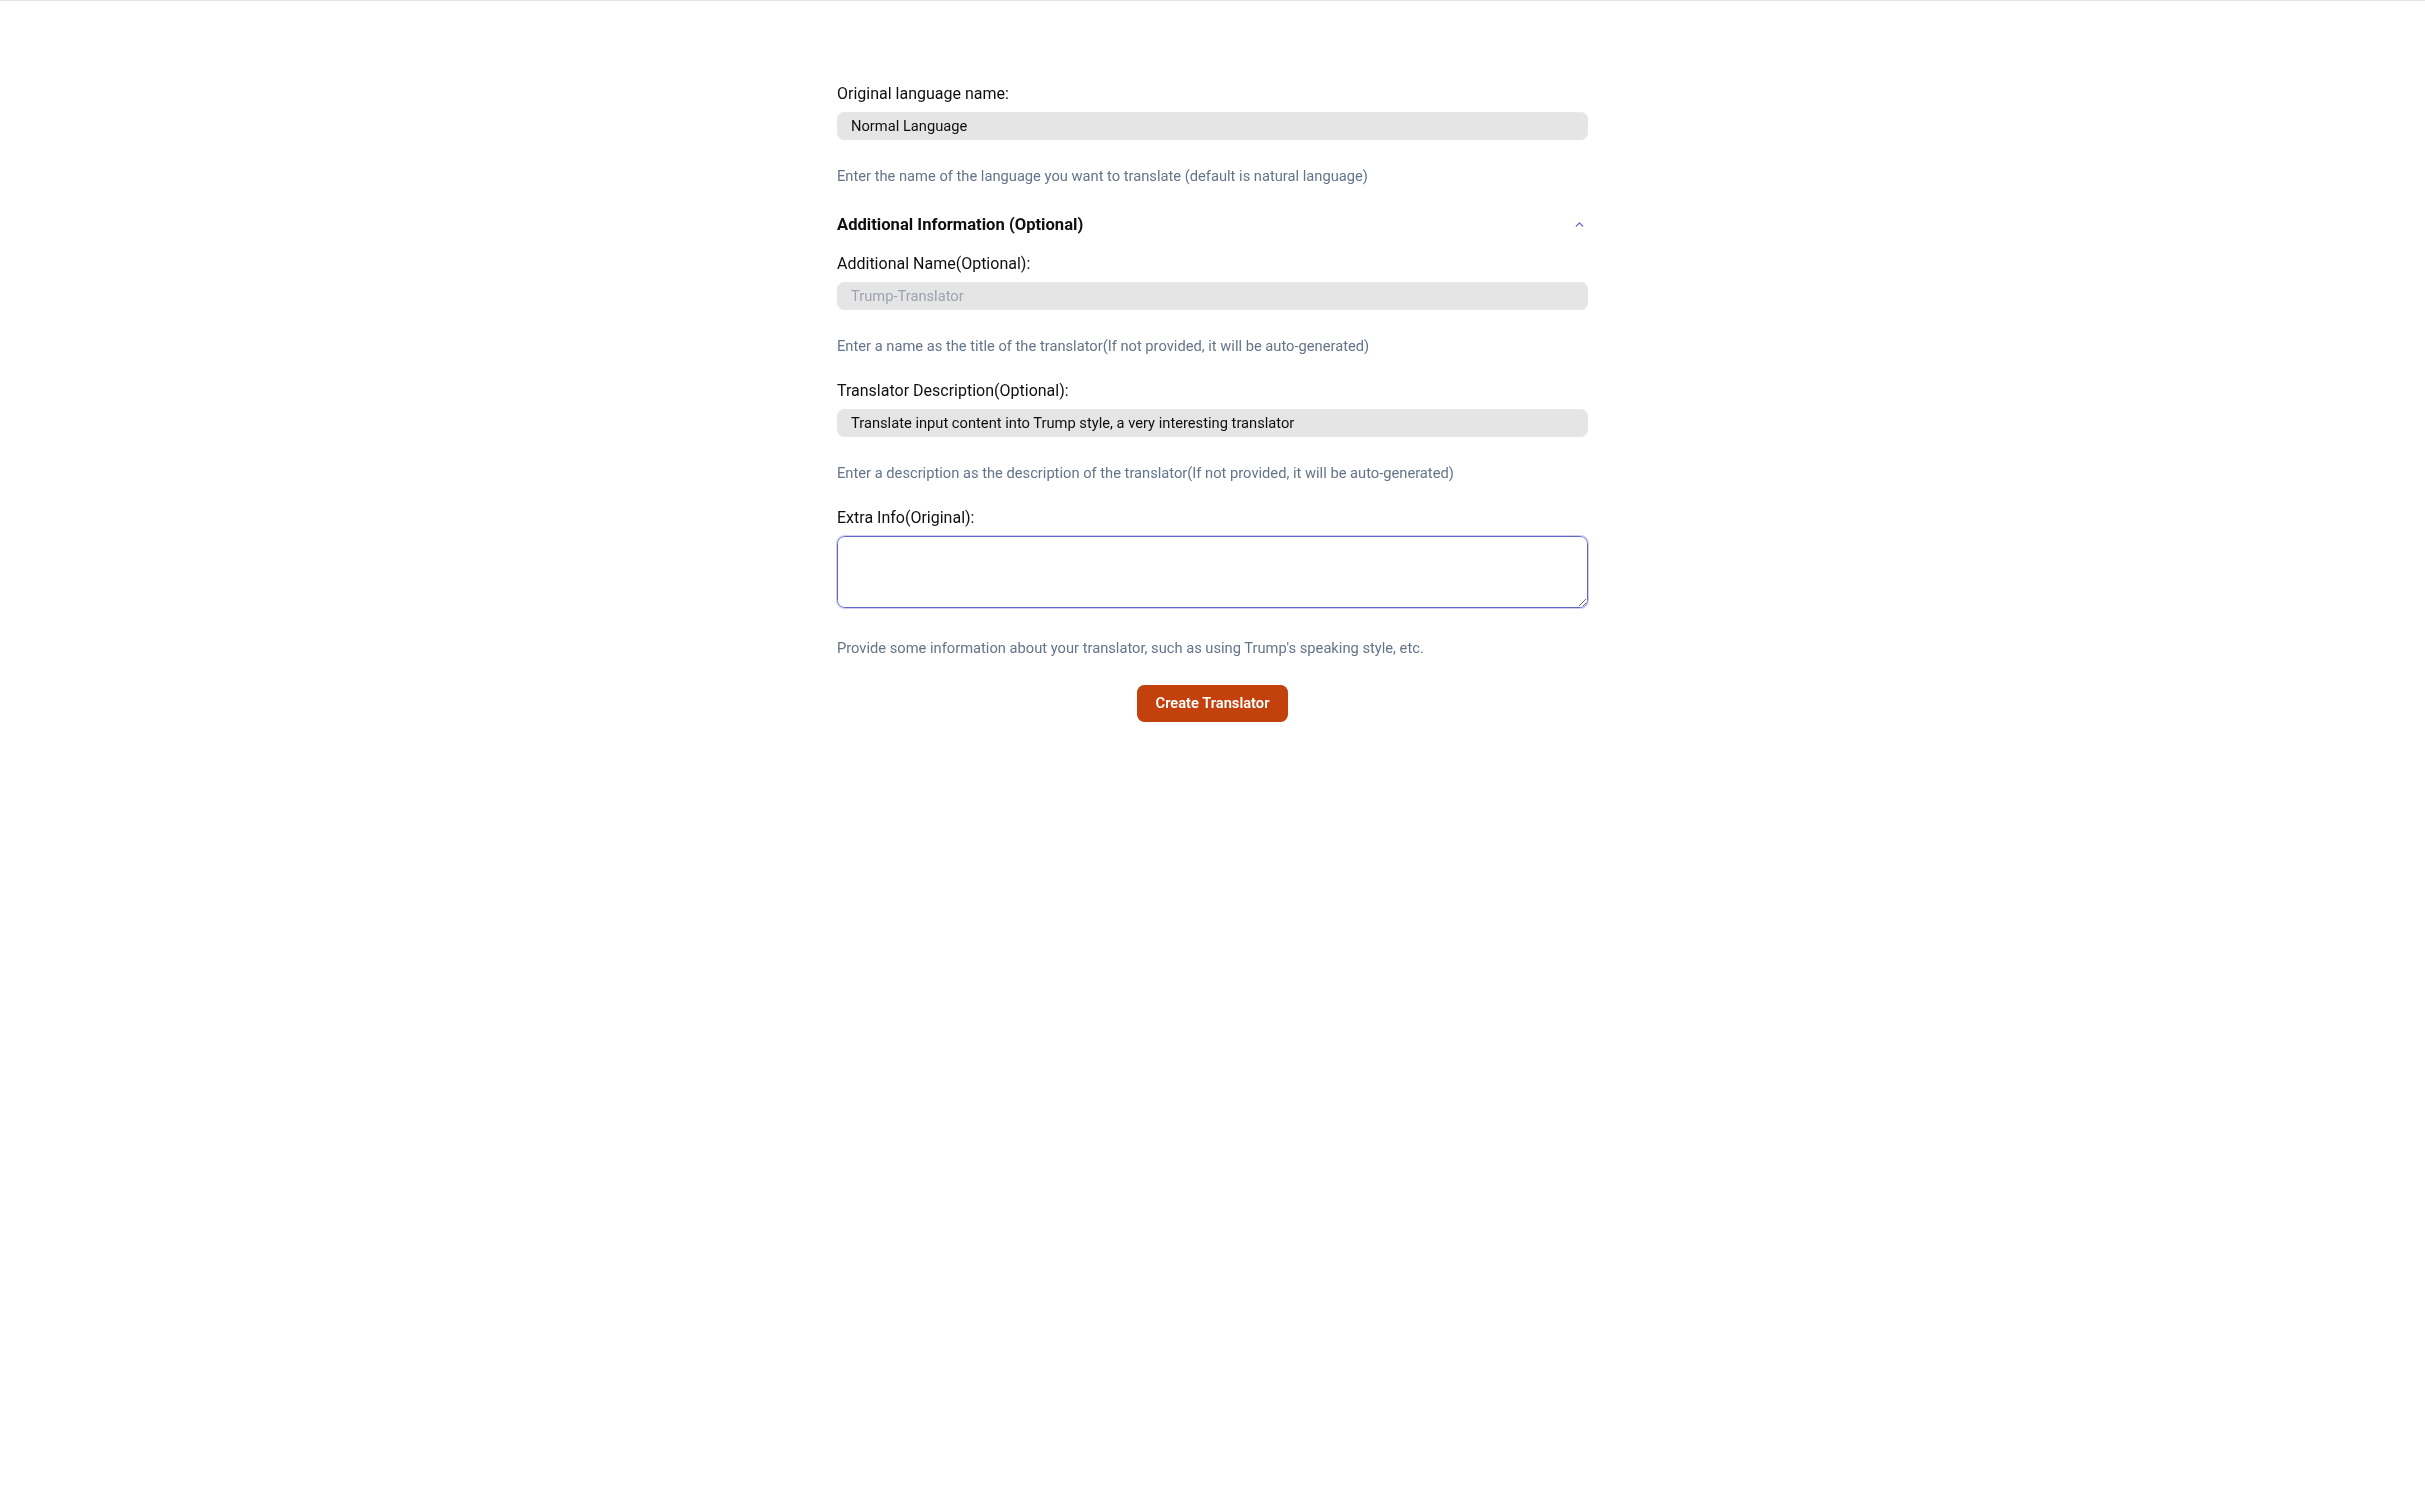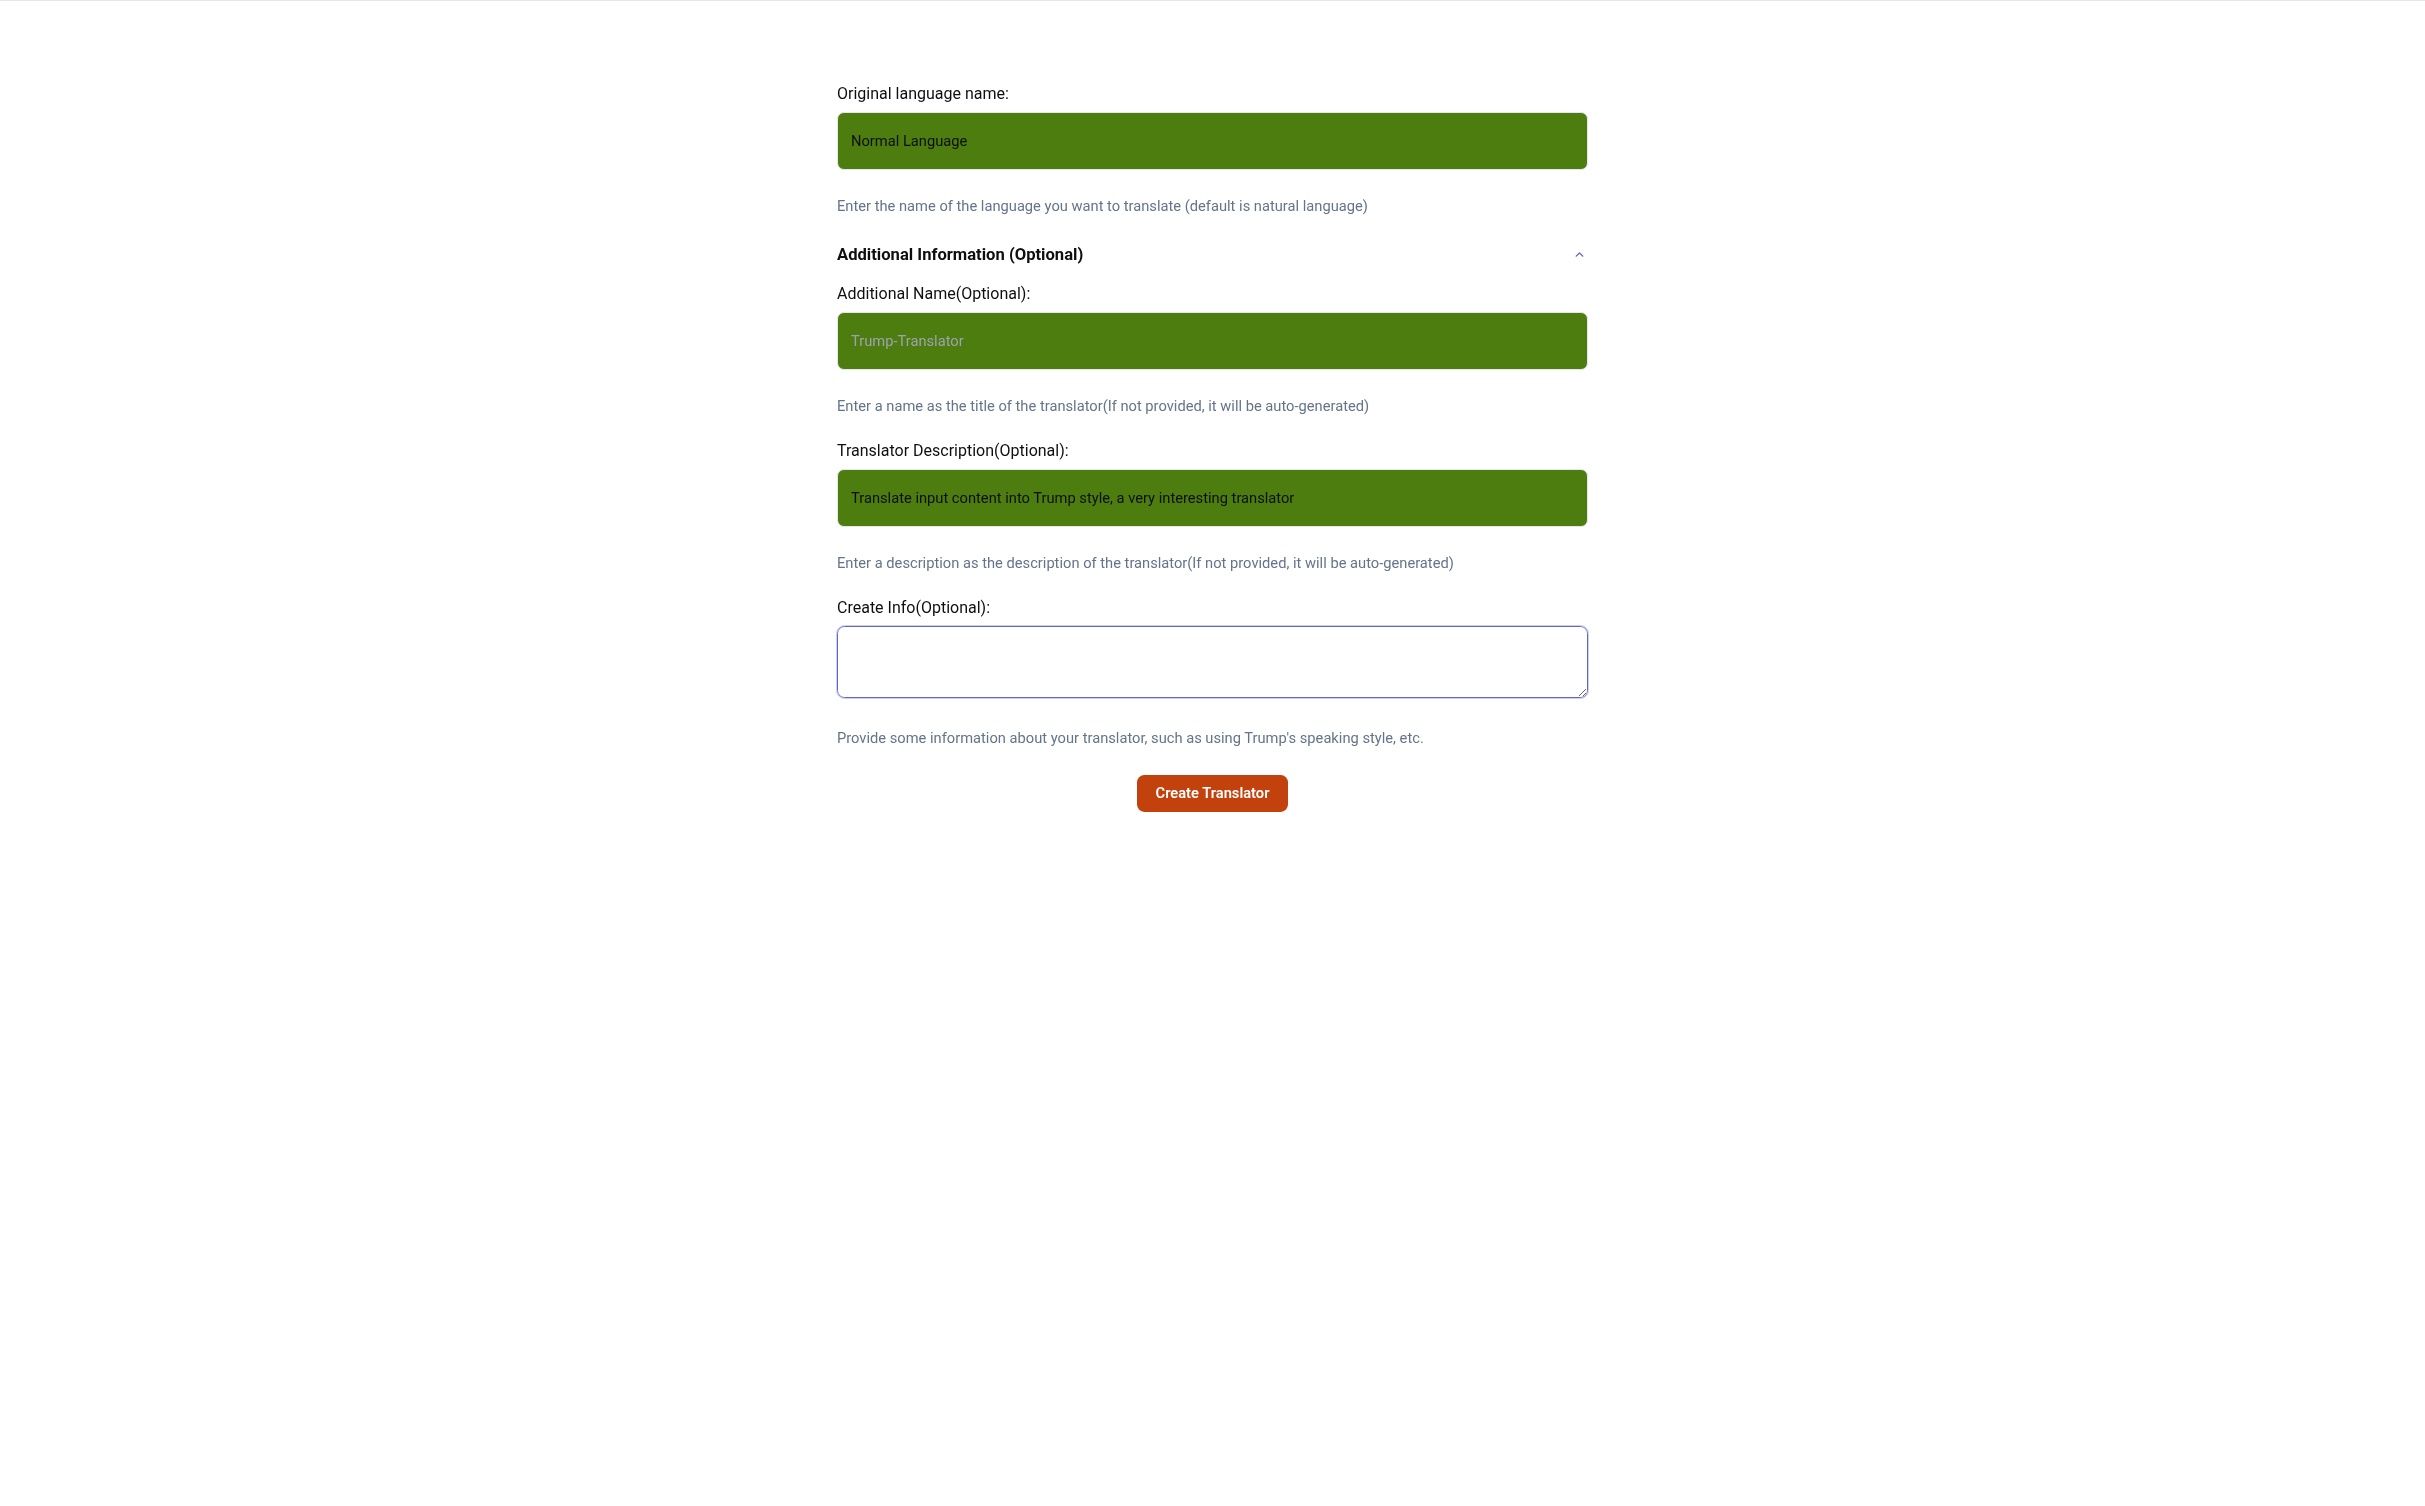--- a/index.html
+++ b/index.html
@@ -29,27 +29,27 @@
     .field-label {
       display: block;
       font-size: 16px;
       font-weight: 400;
       color: #0f0f0f;
       margin-bottom: 9.2px;
     }
     
     .field-input {
       width: 100%;
-      padding: 19px 13px;
+      padding: 4px 13px;
       border: 0.9px solid #e5e7eb;
       border-radius: 7px;
       font-size: 14.7px;
       font-family: inherit;
       color: #0f0f0f;
-      background: #4d7c0f;
+      background: #e5e5e5;
       outline: none;
     }
     
     .field-input::placeholder {
       color: #9ca3af;
     }
     
     .field-textarea {
       width: 100%;
       padding: 8.3px 13px;
@@ -141,21 +141,21 @@
     <div class="field-hint">Enter a name as the title of the translator(If not provided, it will be auto-generated)</div>
   </div>
 
   <div class="field-group">
     <label class="field-label">Translator Description(Optional):</label>
     <input type="text" class="field-input" value="Translate input content into Trump style, a very interesting translator" style="">
     <div class="field-hint">Enter a description as the description of the translator(If not provided, it will be auto-generated)</div>
   </div>
 
   <div class="field-group">
-    <label class="field-label">Create Info(Optional):</label>
+    <label class="field-label">Extra Info(Original):</label>
     <textarea class="field-textarea" style=""></textarea>
     <div class="field-hint">Provide some information about your translator, such as using Trump's speaking style, etc.</div>
   </div>
 
   <div class="submit-container">
     <button class="submit-button">Create Translator</button>
   </div>
 
 </div>
 

